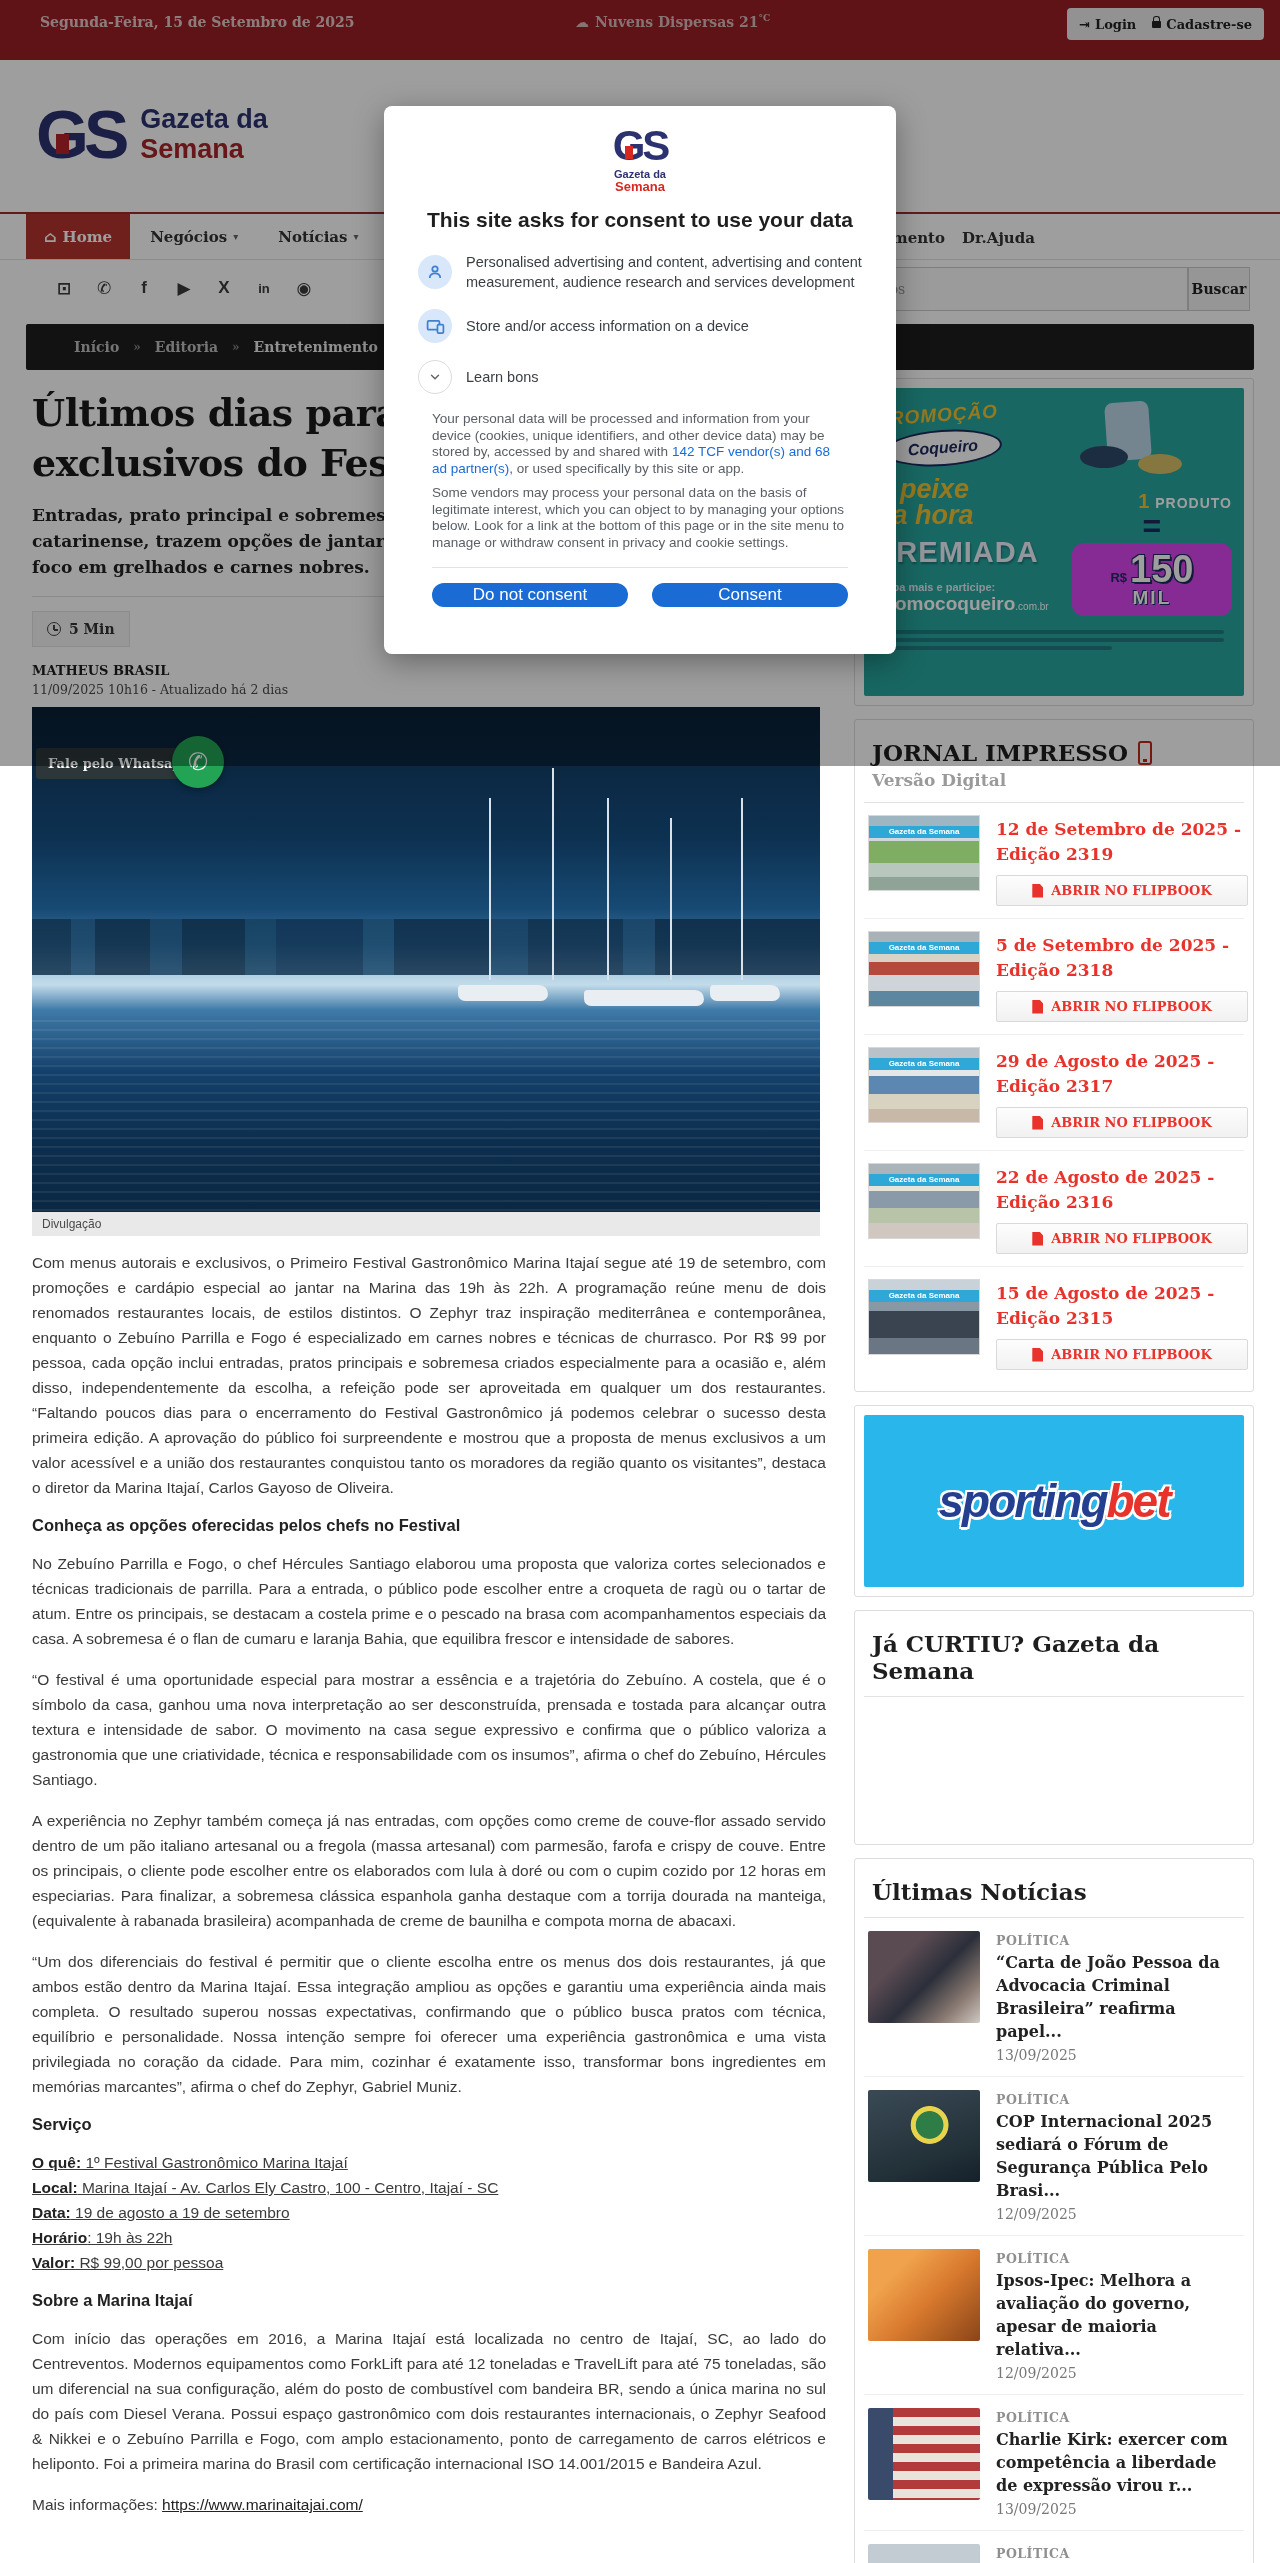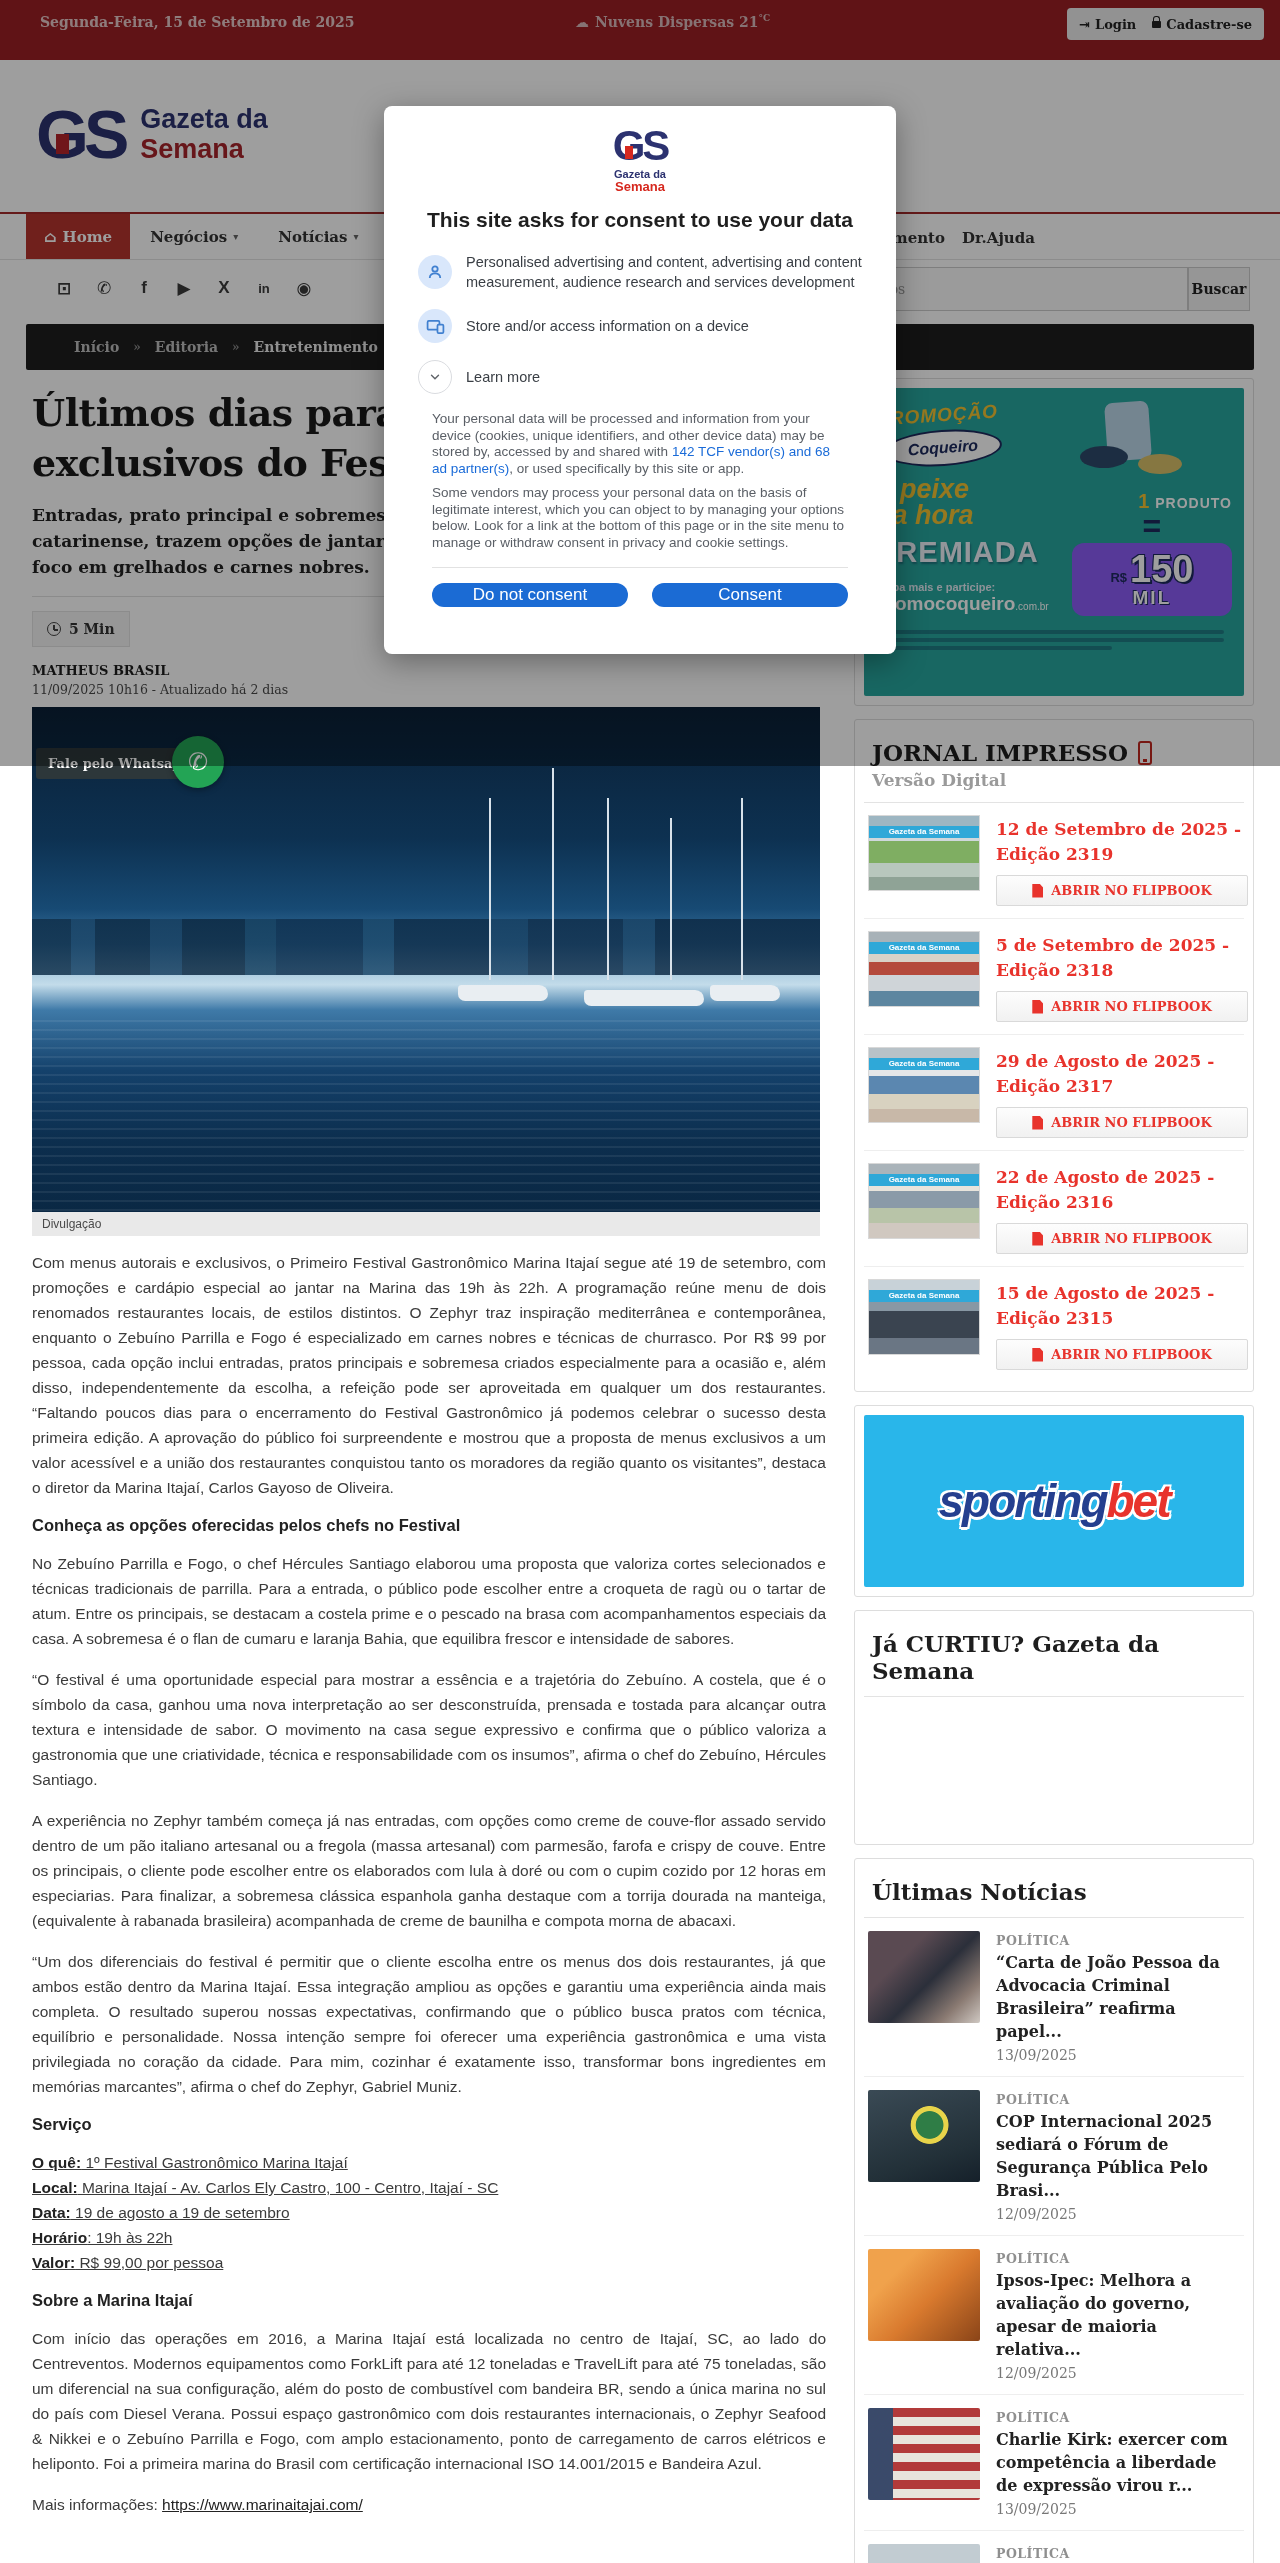--- a/index.html
+++ b/index.html
@@ -147,21 +147,21 @@
   .promo-url .sfx { font-size:10px; font-weight:normal; }
   .promo-right { width:45%; position:relative; }
   .cans { position:relative; height:84px; }
   .pouch { position:absolute; left:34px; top:0; width:44px; height:58px; background:#bcd7e8;
            border-radius:8px; transform:rotate(-4deg); }
   .can1 { position:absolute; left:8px; top:44px; width:48px; height:22px; background:#2e4a6b; border-radius:50%; }
   .can2 { position:absolute; left:66px; top:52px; width:44px; height:20px; background:#d8c06a; border-radius:50%; }
   .prod-line { text-align:right; margin-top:4px; color:#fff; font-weight:bold; font-size:14px; letter-spacing:1px; }
   .prod-line .num { color:#f2c233; font-size:20px; }
   .equals { text-align:center; color:#1d2b5e; font-weight:bold; font-size:32px; line-height:26px; }
-  .prize { margin-top:4px; background:#8b5cf6; border-radius:12px; padding:5px 10px 7px; text-align:center; }
+  .prize { margin-top:4px; background:#d946ef; border-radius:12px; padding:5px 10px 7px; text-align:center; }
   .prize .cur { color:#1d2b5e; font-weight:bold; font-size:13px; margin-right:3px; }
   .prize .val { color:#fff; font-weight:bold; font-size:38px;
                 text-shadow:2px 2px 0 #1d2b5e,-1px -1px 0 #1d2b5e,1px -1px 0 #1d2b5e,-1px 1px 0 #1d2b5e; }
   .prize .unit { color:#fff; font-weight:bold; font-size:19px; letter-spacing:2px; display:block; margin-top:-4px;
                  text-shadow:1px 1px 0 #1d2b5e,-1px -1px 0 #1d2b5e; }
   .legal { margin-top:14px; }
   .lline { height:4px; background:rgba(20,40,80,.32); margin:4px 8px; border-radius:2px; }
   .lline.short { margin-right:120px; }
 
   
@@ -574,21 +574,21 @@
             </svg>
         </span>
         <span class="cm-txt">Store and/or access information on a device</span>
       </div>
       <div class="cm-row">
         <span class="cm-ic outline">
           <svg width="14" height="14" viewBox="0 0 24 24">
               <path d="M6 9l6 6 6-6" fill="none" stroke="#5f6368" stroke-width="2.4" stroke-linecap="round"></path>
             </svg>
         </span>
-        <span class="cm-txt">Learn more</span>
+        <span class="cm-txt">Learn bons</span>
       </div>
     </div>
     <div class="cm-para">
       <span>Your personal data will be processed and information from your device (cookies, unique identifiers, and other device data) may be stored by, accessed by and shared with </span><a>142 TCF vendor(s) and 68 ad partner(s)</a><span>, or used specifically by this site or app.</span>
     </div>
     <div class="cm-para">Some vendors may process your personal data on the basis of legitimate interest, which you can object to by managing your options below. Look for a link at the bottom of this page or in the site menu to manage or withdraw consent in privacy and cookie settings.</div>
     <div class="cm-div"></div>
     <div class="cm-btns">
       <button class="cm-btn">Do not consent</button>
       <button class="cm-btn">Consent</button>

